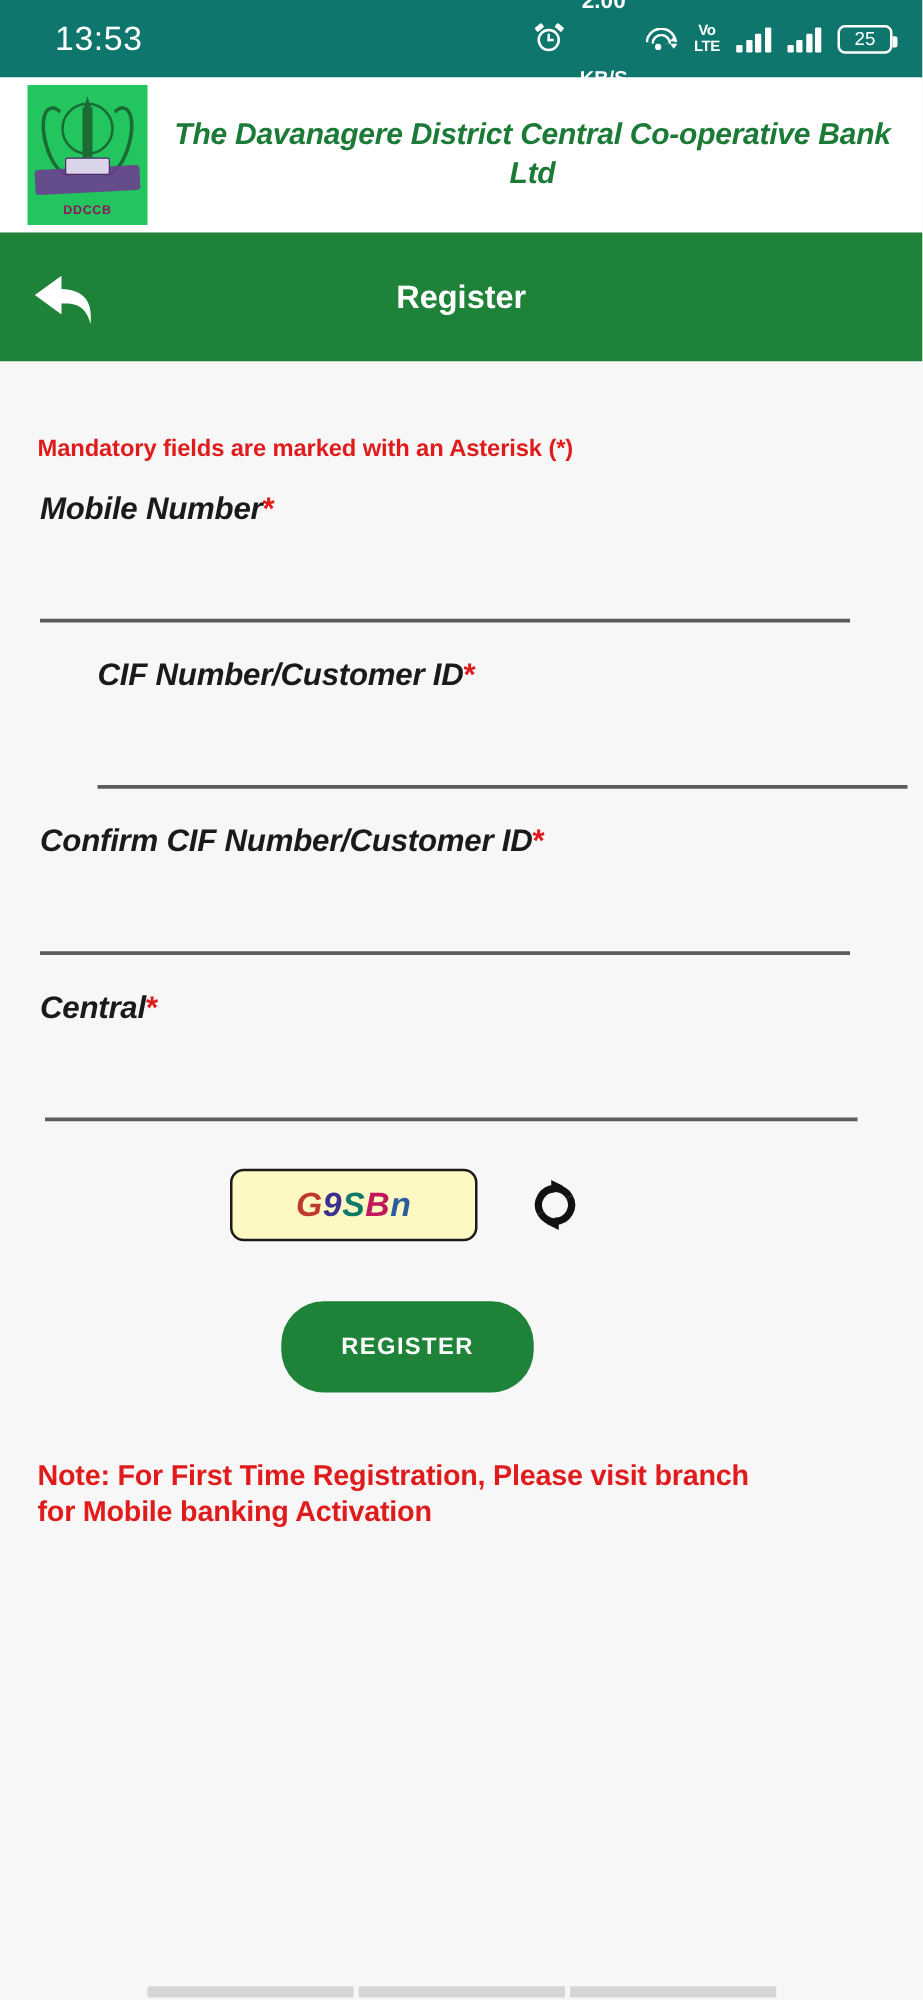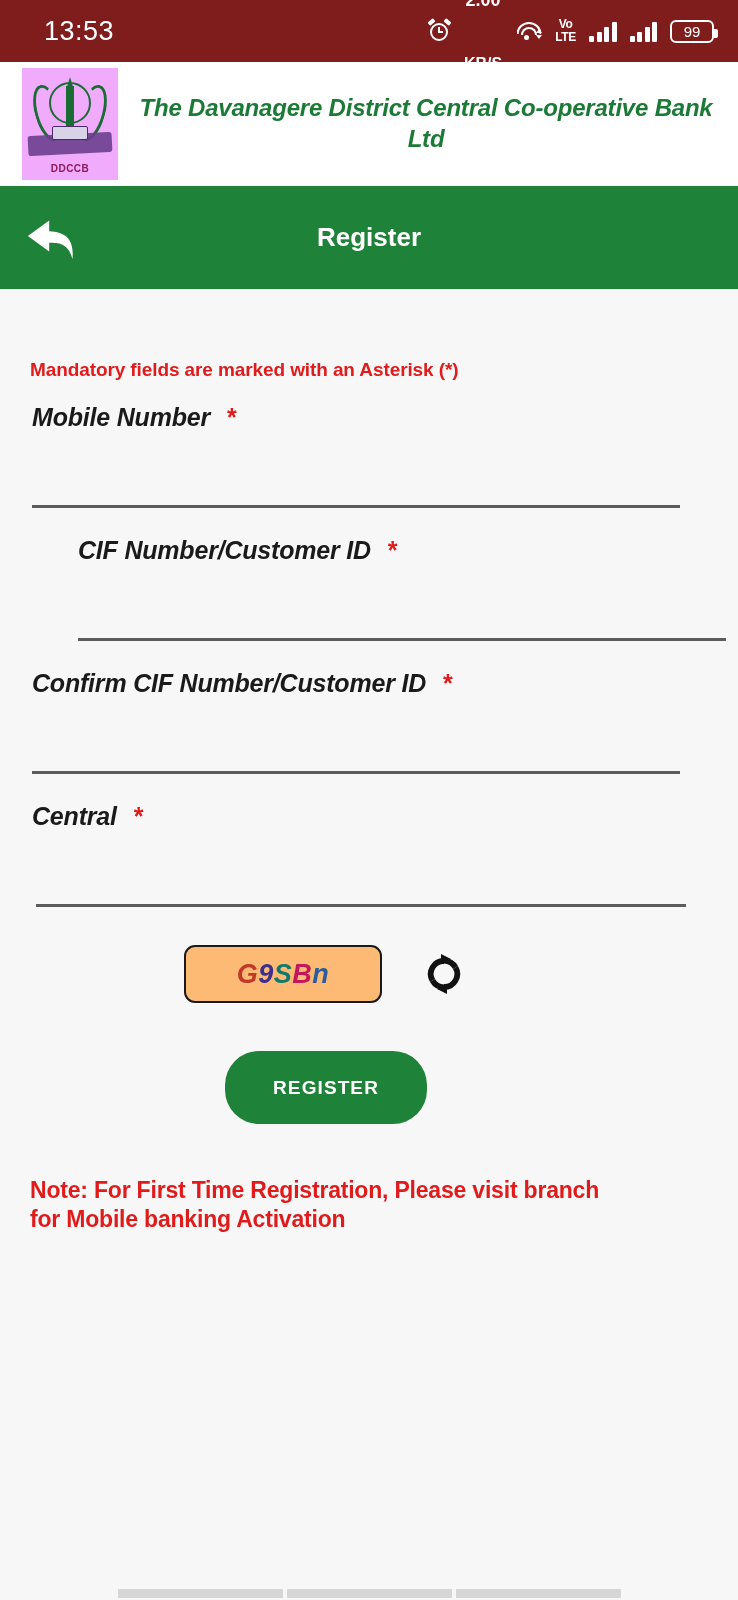--- a/index.html
+++ b/index.html
@@ -7,21 +7,21 @@
     width:738px; height:1600px;
     background:#f7f7f7;
     font-family:"Liberation Sans", sans-serif;
     overflow:hidden;
   }
   #app { position:relative; width:738px; height:1600px; background:#f7f7f7; }
 
   
   .statusbar{
     position:absolute; left:0; top:0; width:738px; height:62px;
-    background:#7f1d1d; color:#fff;
+    background:#0f766e; color:#fff;
     display:flex; align-items:center; justify-content:space-between;
     padding:0 24px 0 44px;
   }
   .status-time{ font-size:27px; font-weight:400; letter-spacing:.5px; }
   .status-right{ display:flex; align-items:center; gap:13px; }
   .alarm-ic{ width:23px; height:23px; position:relative; }
   .alarm-ic .bell{
     position:absolute; left:2px; top:3px; width:18px; height:18px;
     border:2.2px solid #fff; border-radius:50%;
   }
@@ -81,21 +81,21 @@
     content:""; position:absolute; right:-6px; top:7px;
     width:4px; height:9px; background:#fff; border-radius:0 2px 2px 0;
   }
 
   
   .bankbar{
     position:absolute; left:0; top:62px; width:738px; height:124px;
     background:#ffffff; display:flex; align-items:center; padding-left:22px;
   }
   .logo{
-    width:96px; height:112px; background:#f0abfc;
+    width:96px; height:112px; background:#22c55e;
     flex:0 0 auto; position:relative; overflow:hidden;
   }
   .logo .wreath-l, .logo .wreath-r{
     position:absolute; top:16px; width:26px; height:58px;
     border:3px solid #1b6b34; border-radius:50%;
   }
   .logo .wreath-l{ left:13px; border-right-color:transparent; transform:rotate(-16deg); }
   .logo .wreath-r{ right:13px; border-left-color:transparent; transform:rotate(16deg); }
   .logo .ring{
     position:absolute; left:27px; top:14px; width:42px; height:42px;
@@ -139,29 +139,29 @@
     cursor:pointer; padding-left:14px;
   }
   .backbtn svg{ width:62px; height:62px; display:block; }
   .pagetitle{
     position:absolute; left:0; right:0; text-align:center;
     color:#fff; font-size:26px; font-weight:700;
     pointer-events:none;
   }
 
   
-  .form{ position:absolute; left:0; top:289px; width:652px; }
+  .form{ position:absolute; left:0; top:279px; width:652px; }
   .mandatory{
     color:#e01b1b; font-size:19px; font-weight:700;
     padding:70px 0 0 30px; letter-spacing:-.1px;
   }
   .field{ padding:0 0 0 32px; position:relative; }
   .flabel{
     font-size:25px; font-weight:700; font-style:italic; color:#1a1a1a;
-    letter-spacing:-.2px; display:flex; align-items:flex-end; gap:17px;
+    letter-spacing:-.2px; display:flex; align-items:flex-end; 
   }
   .flabel .ast{ color:#e01b1b; font-size:25px; font-weight:700; font-style:normal; }
   .finput{
     display:block; width:648px; height:62px; margin-top:14px;
     background:transparent; border:none; border-bottom:3px solid #5c5c5c;
     font-size:25px; color:#1a1a1a; outline:none;
     font-family:"Liberation Sans", sans-serif; padding:0 4px;
   }
   .f1{ margin-top:22px; }
   .f2{ margin-top:28px;margin-left:46px; }
@@ -169,21 +169,21 @@
   .f4{ margin-top:28px; }
   .f4 .finput{ width:650px; margin-left:4px; }
 
   
   .captcha-row{
     display:flex; align-items:center; justify-content:center;
     gap:38px; margin-top:38px;
   }
   .captcha-box{
     width:198px; height:58px; border:2.6px solid #1a1a1a; border-radius:11px;
-    background:#fdba74; display:flex; align-items:center; justify-content:center;
+    background:#fef9c3; display:flex; align-items:center; justify-content:center;
   }
   .captcha-text{
     font-size:27px; font-weight:700; font-style:italic; letter-spacing:.5px;
   }
   .refresh{ width:48px; height:48px; cursor:pointer; }
   .refresh svg{ width:48px; height:48px; display:block; }
 
   
   .terms-row{
     display:flex; align-items:center; gap:28px;
@@ -258,21 +258,21 @@
           <b></b>
           <b></b>
         </div>
       <div class="bars">
           <b></b>
           <b></b>
           <b></b>
           <b></b>
         </div>
       <div class="batt">
-        <span>99</span>
+        <span>25</span>
       </div>
     </div>
   </div>
 
   <div class="bankbar">
     <div class="logo">
       <span class="wreath-l"></span>
         <span class="wreath-r"></span>
       <span class="ring"></span>
         <span class="tower"></span>

